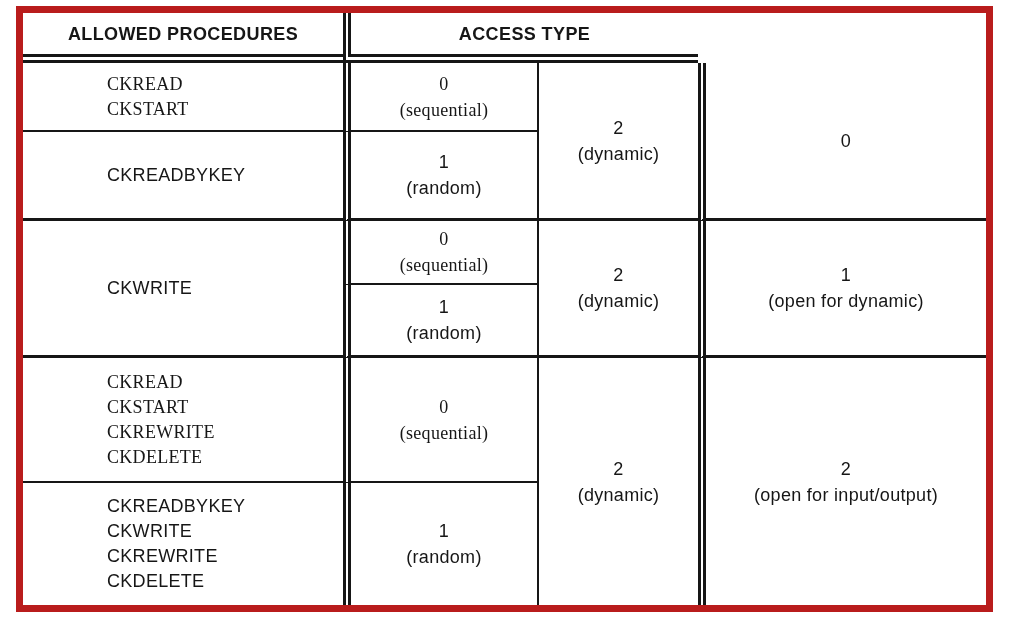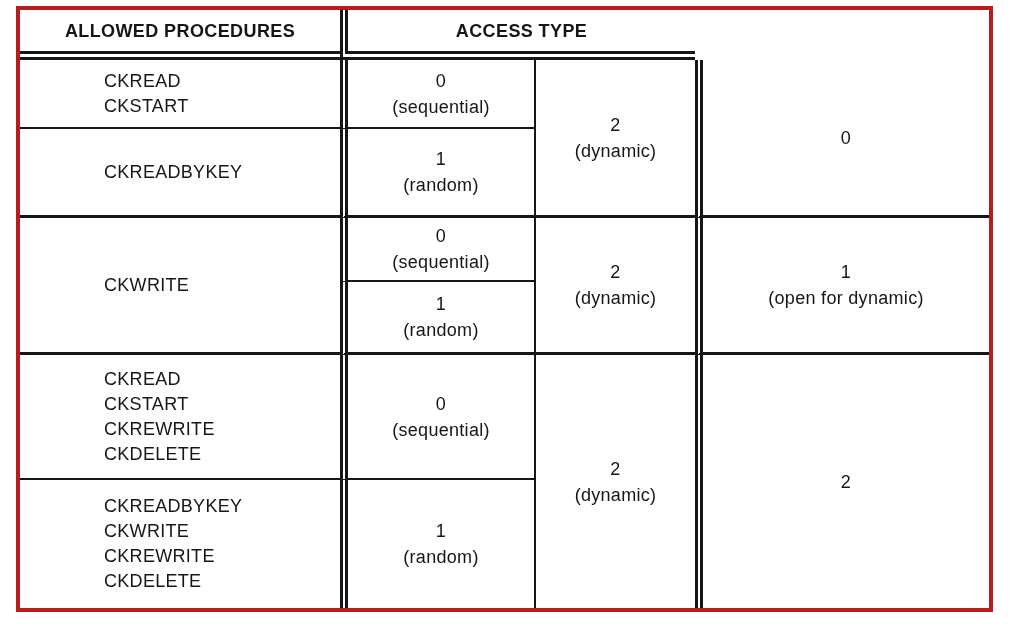--- a/index.html
+++ b/index.html
@@ -3,38 +3,38 @@
 <meta charset="utf-8">
 <style>
   * { margin:0; padding:0; box-sizing:border-box; }
   html,body { width:1010px; height:636px; background:#ffffff; }
   body { font-family:"Liberation Sans", sans-serif; color:#161616; }
 
   .page { position:relative; width:1010px; height:636px; background:#fff; overflow:hidden; }
 
   .tbl {
     position:absolute; left:16px; top:6px; width:977px; height:606px;
-    border:4px solid #b91c1c;
+    border:7px solid #b91c1c;
     display:grid;
     grid-template-columns:320px 194px 161px 1fr;
     grid-template-rows:50px 69px 89px 64px 73px 125px 1fr;
     background:#fff;
   }
 
   .c {
     display:flex; flex-direction:column; justify-content:center; align-items:center;
     text-align:center; font-size:18px; letter-spacing:0.3px; line-height:26px;
   }
 
   .hdr { font-weight:bold; border-bottom:9px double #161616; letter-spacing:0.4px; }
 
   .bl-d { border-left:8px double #161616; }   
   .bl-s { border-left:2px solid  #161616; }   
   .bb-g { border-bottom:3px solid #161616; }  
-  .bb-s { border-bottom:2px solid #161616; }  
+  .bb-s { border-bottom:2px solid #161616;font-family:Liberation Serif, serif; }  
 
   .proc {
     align-items:flex-start; text-align:left; padding-left:84px;
     white-space:pre-line; line-height:25px;
   }
 
   .ln { line-height:26px; }
 </style>
 </head>
 <body>
@@ -100,16 +100,17 @@
     <div class="c bl-d" style="grid-area:7/2/8/3">
       <div class="ln">1</div>
       <div class="ln">(random)</div>
     </div>
     <div class="c bl-s" style="grid-area:6/3/8/4">
       <div class="ln">2</div>
       <div class="ln">(dynamic)</div>
     </div>
     <div class="c bl-d" style="grid-area:6/4/8/5">
       <div class="ln">2</div>
+      <div class="ln">(open for input/output)</div>
     </div>
 
   </div>
 </div>
 
 </body></html>

